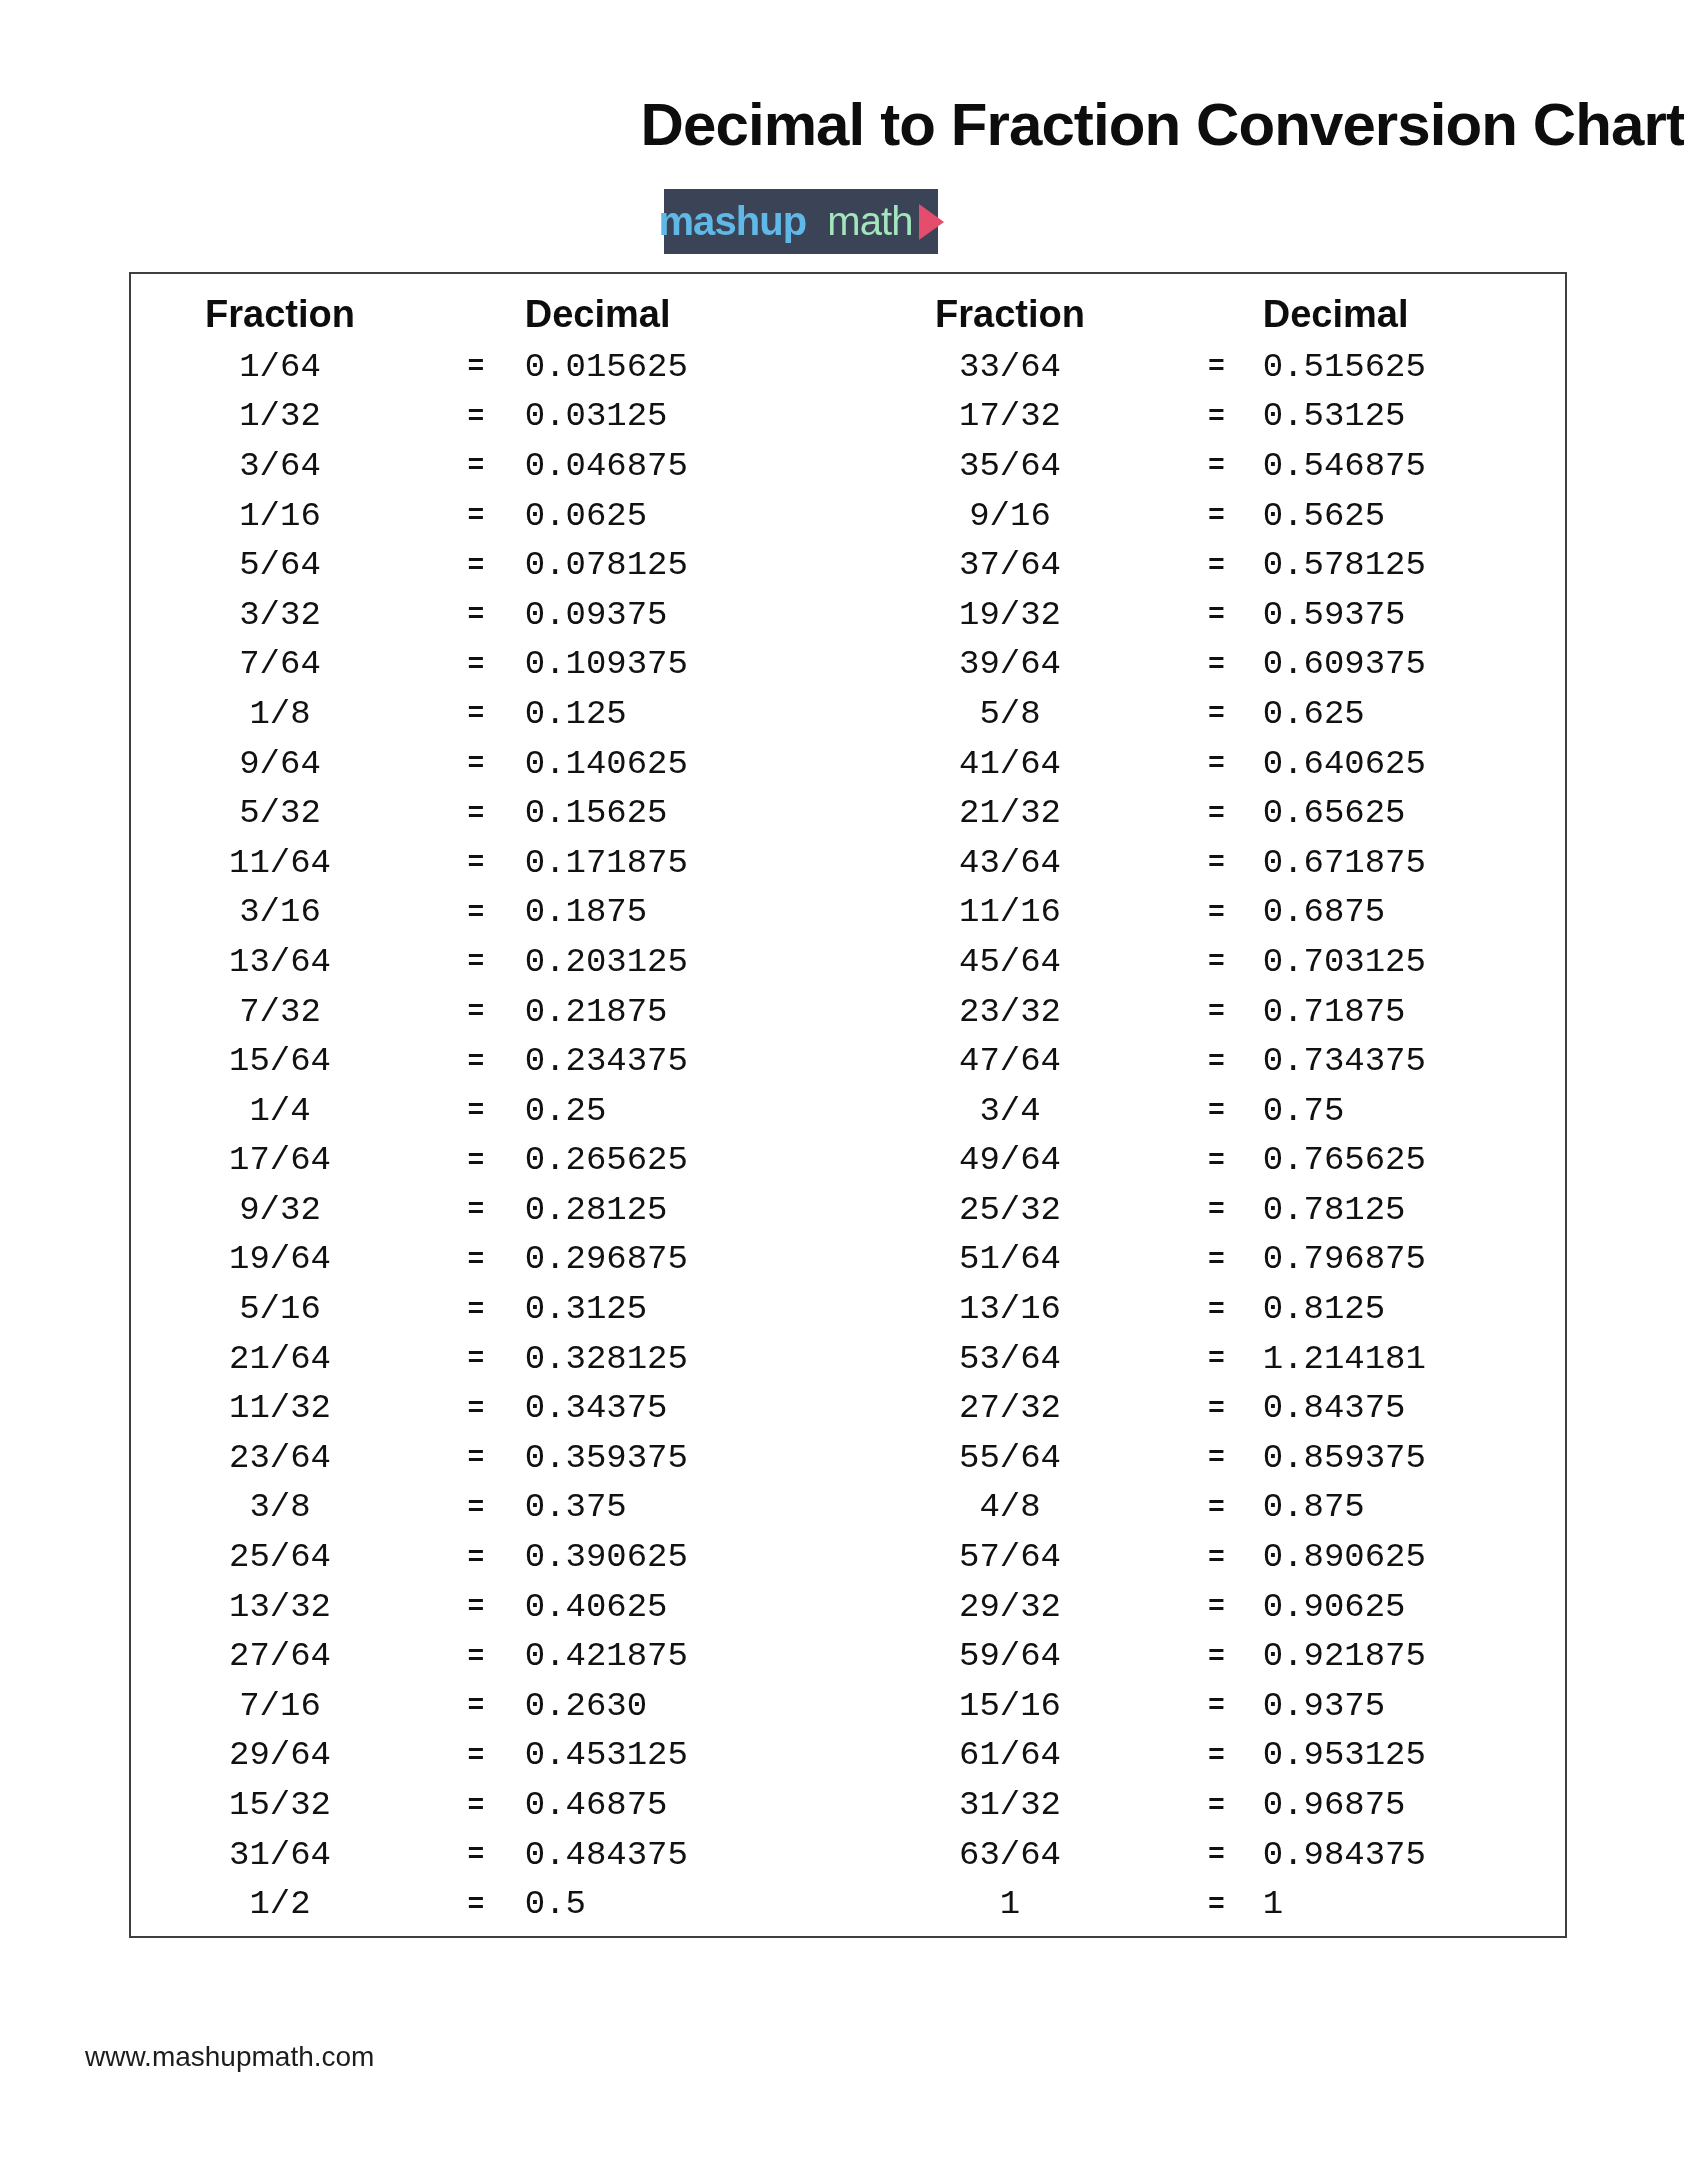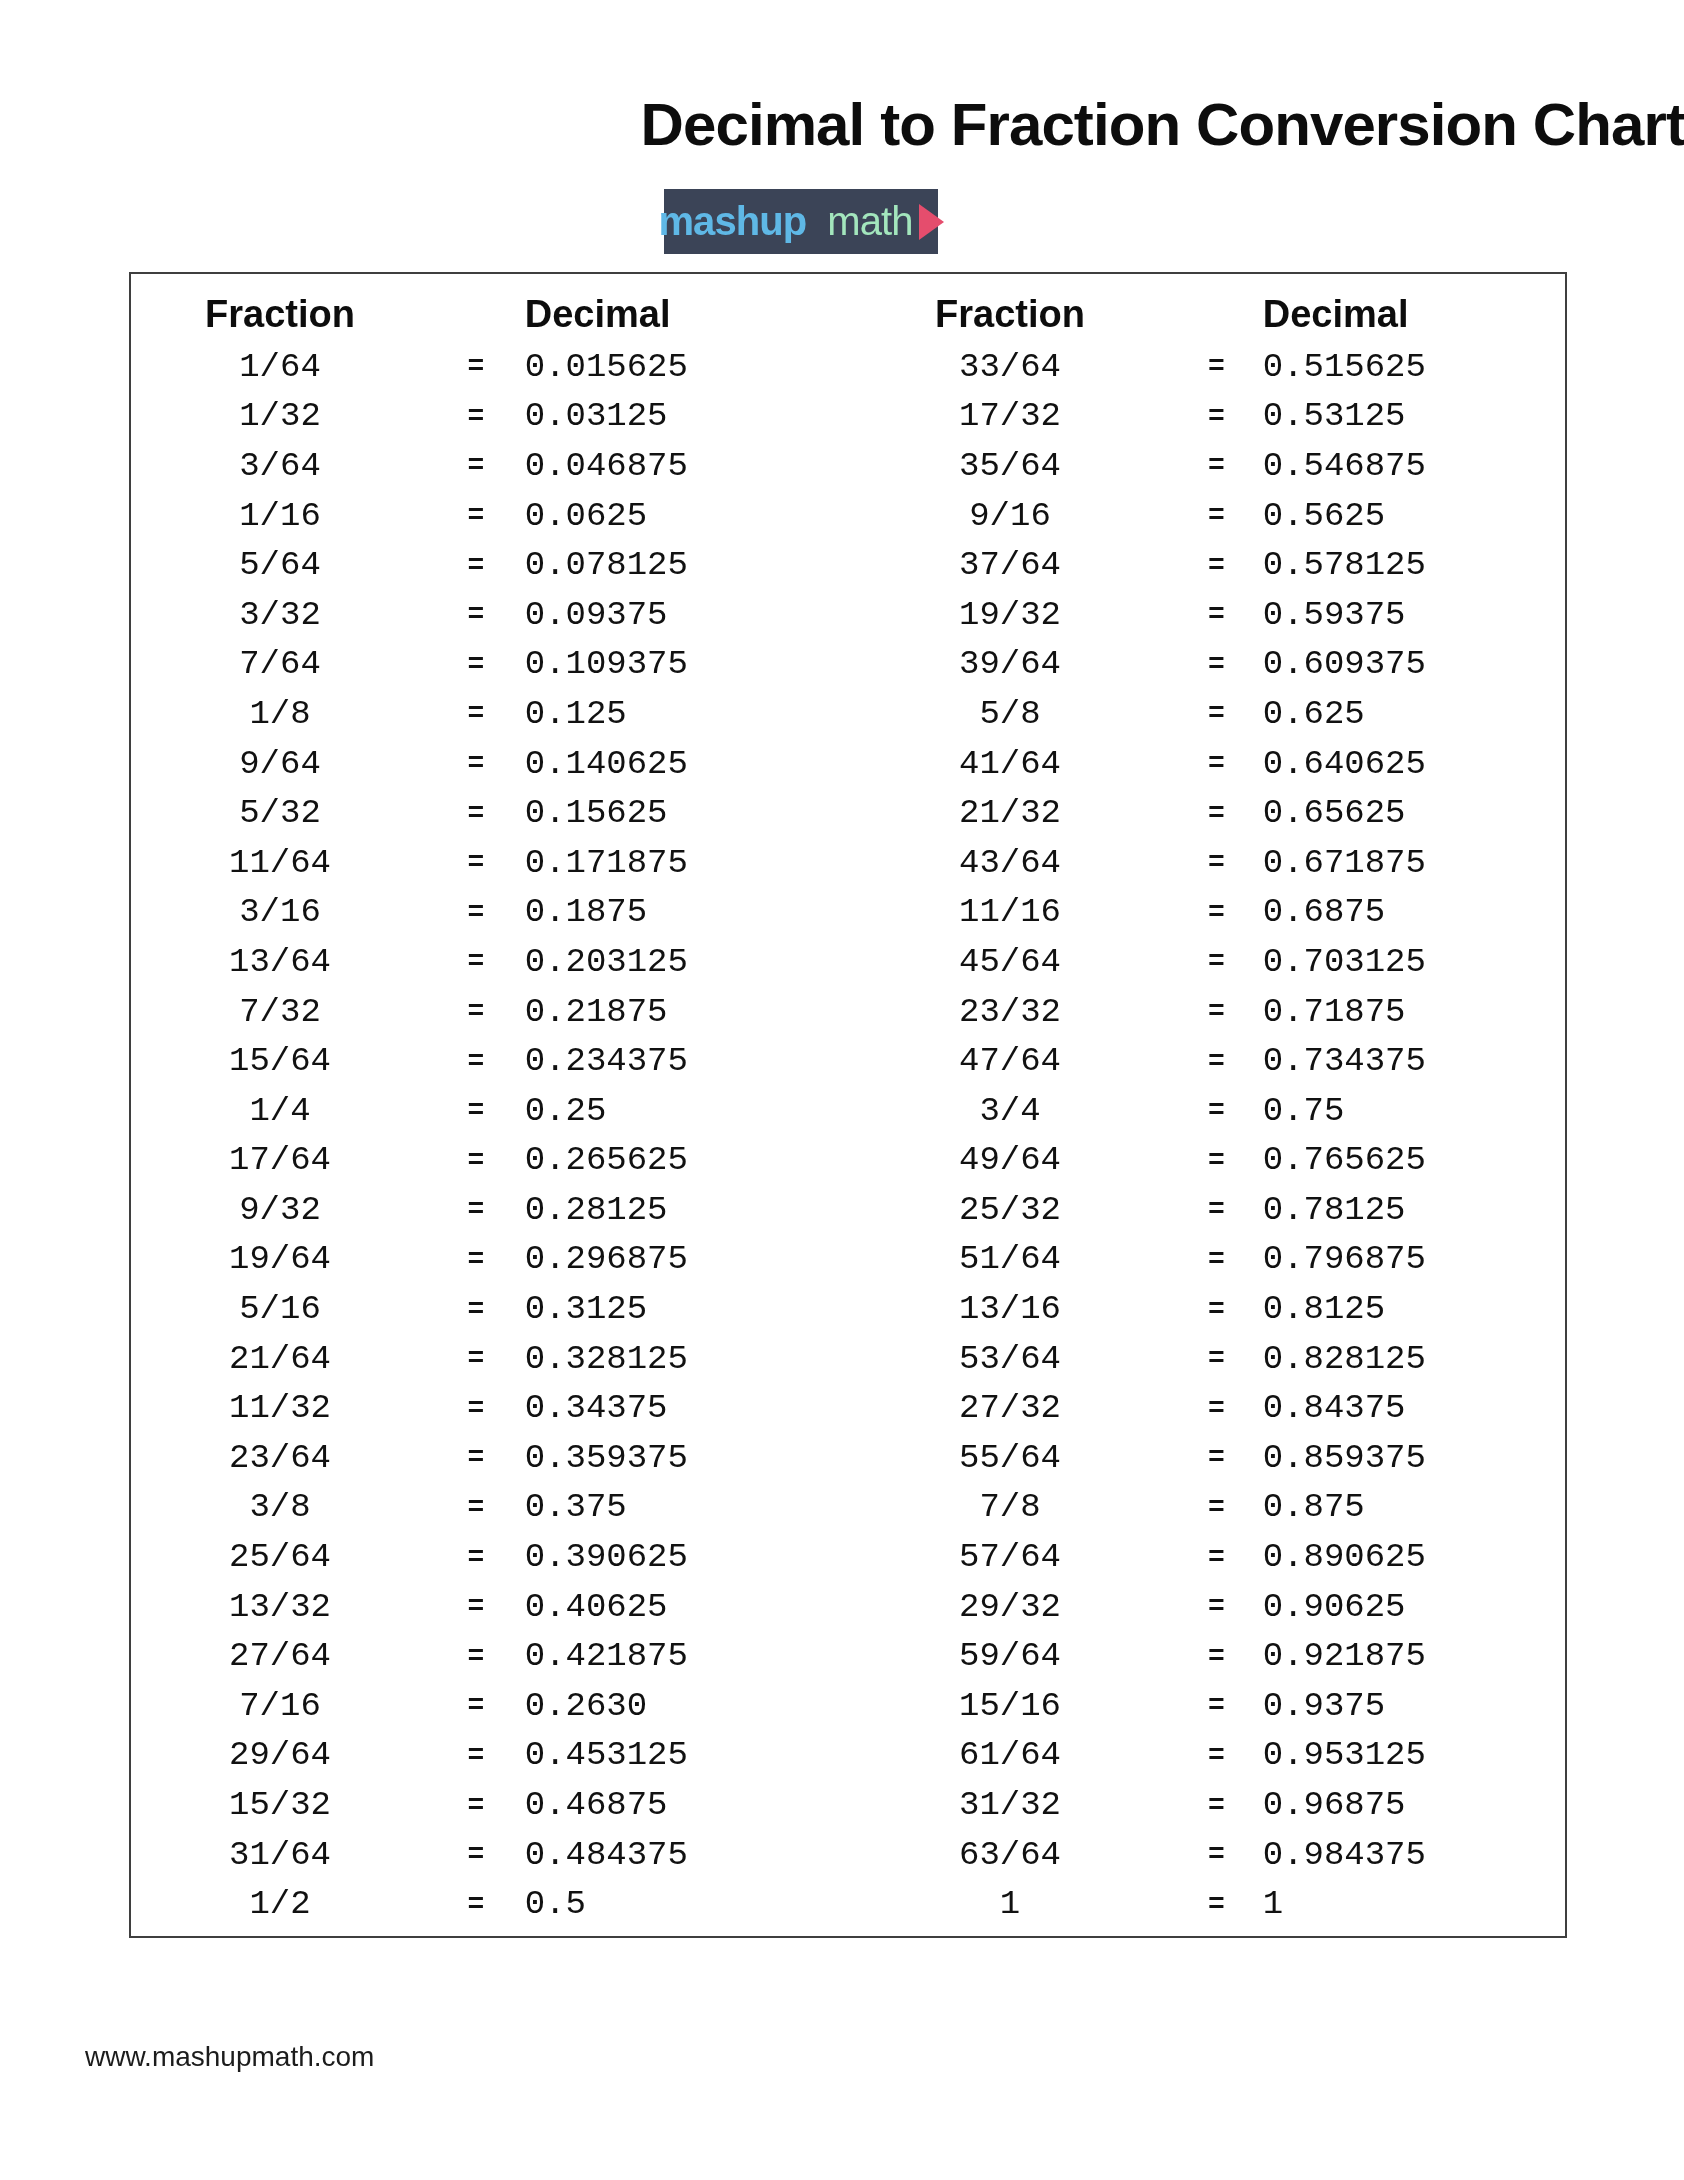--- a/index.html
+++ b/index.html
@@ -466,37 +466,37 @@
 
   <div class="row">
     <span class="cell frac">13/16</span>
     <span class="cell eq">=</span>
     <span class="cell dec">0.8125</span>
   </div>
 
   <div class="row">
     <span class="cell frac">53/64</span>
     <span class="cell eq">=</span>
-    <span class="cell dec">0.828125</span>
+    <span class="cell dec">1.214181</span>
   </div>
 
   <div class="row">
     <span class="cell frac">27/32</span>
     <span class="cell eq">=</span>
     <span class="cell dec">0.84375</span>
   </div>
 
   <div class="row">
     <span class="cell frac">55/64</span>
     <span class="cell eq">=</span>
     <span class="cell dec">0.859375</span>
   </div>
 
   <div class="row">
-    <span class="cell frac">7/8</span>
+    <span class="cell frac">4/8</span>
     <span class="cell eq">=</span>
     <span class="cell dec">0.875</span>
   </div>
 
   <div class="row">
     <span class="cell frac">57/64</span>
     <span class="cell eq">=</span>
     <span class="cell dec">0.890625</span>
   </div>
 

